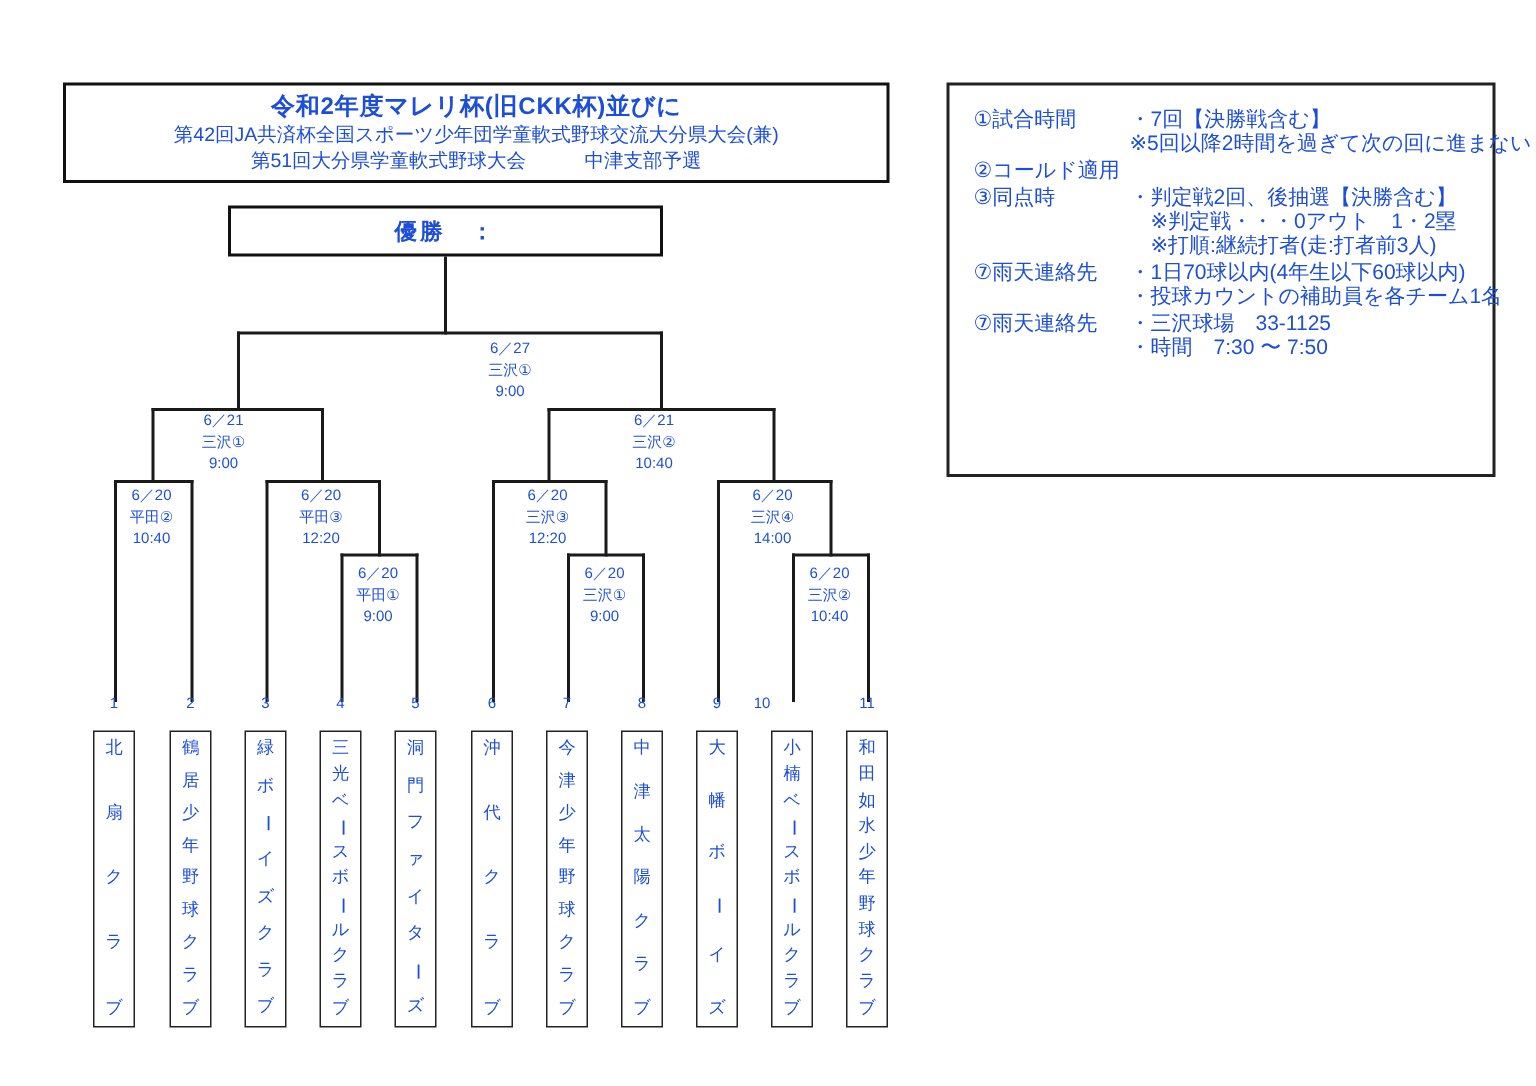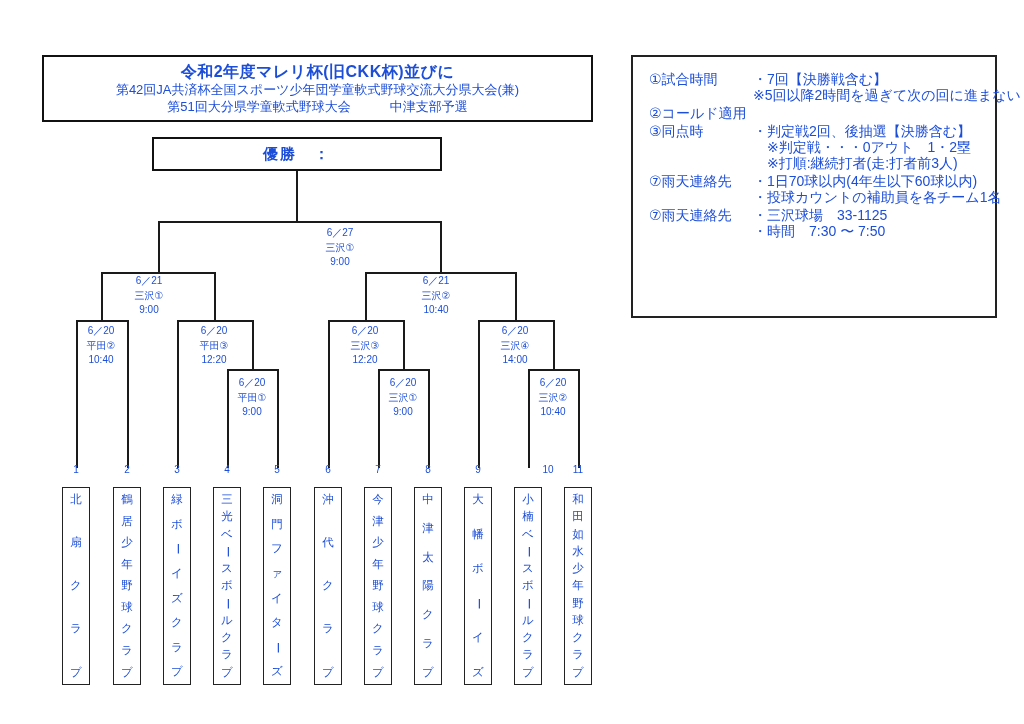--- a/index.html
+++ b/index.html
@@ -279,21 +279,21 @@
       </div>
       <div class="seed" style="left: 478px; top: 464px;">9</div>
       <div class="team-box" style="left: 478px; top: 487px;">
         <span class="tc">大</span>
         <span class="tc">幡</span>
         <span class="tc">ボ</span>
         <span class="tc rot">ー</span>
         <span class="tc">イ</span>
         <span class="tc">ズ</span>
       </div>
-      <div class="seed" style="left: 548px; top: 464px;">10</div>
+      <div class="seed" style="left: 508px; top: 464px;">10</div>
       <div class="team-box" style="left: 528px; top: 487px;">
         <span class="tc">小</span>
         <span class="tc">楠</span>
         <span class="tc">ベ</span>
         <span class="tc rot">ー</span>
         <span class="tc">ス</span>
         <span class="tc">ボ</span>
         <span class="tc rot">ー</span>
         <span class="tc">ル</span>
         <span class="tc">ク</span>

